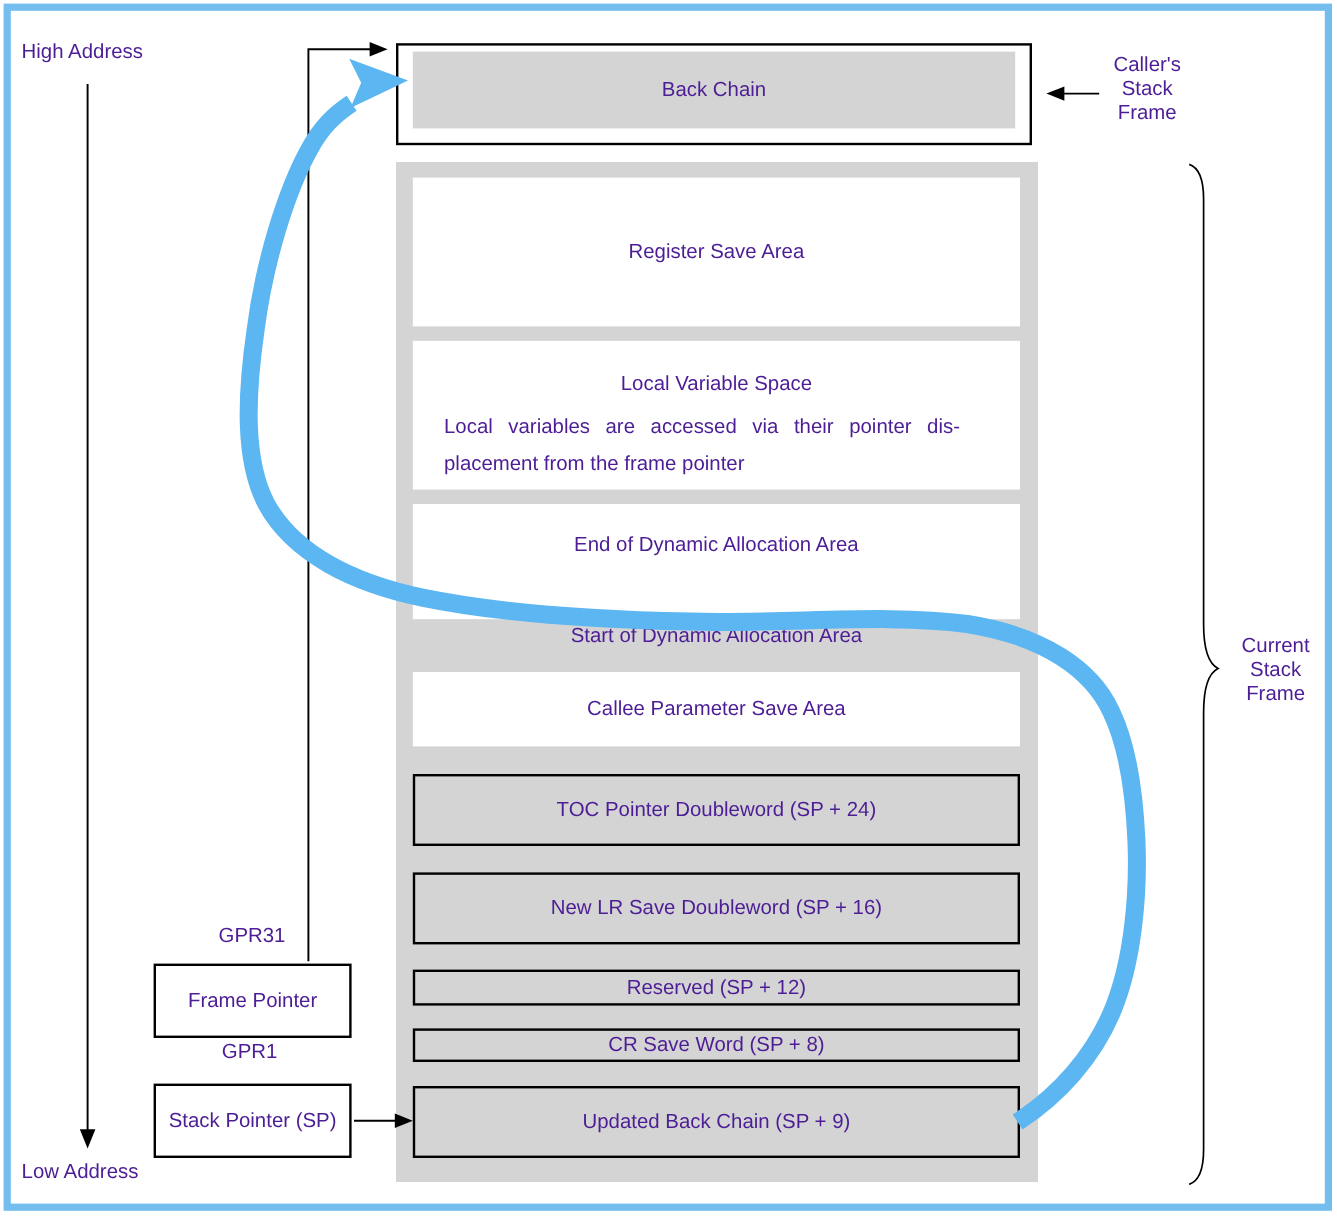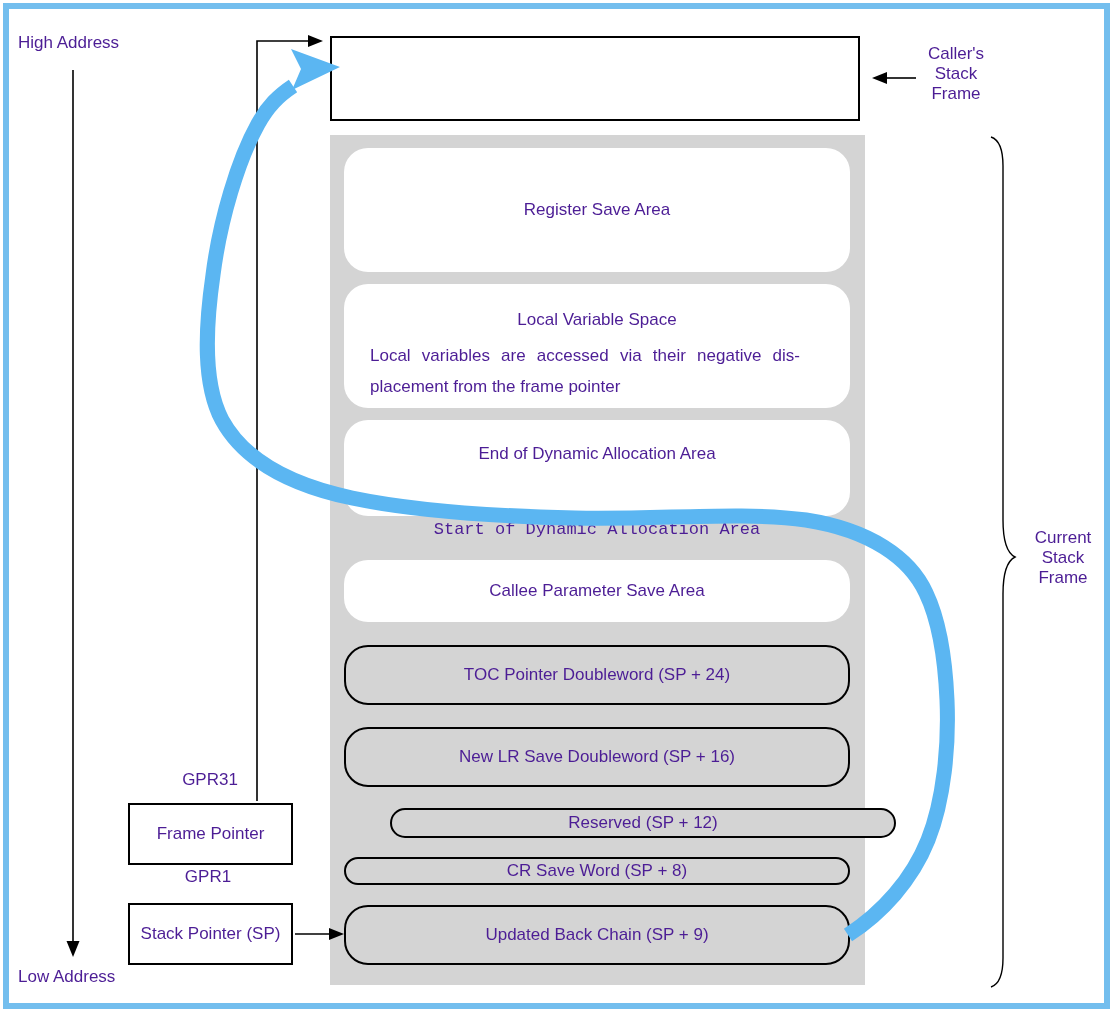--- a/index.html
+++ b/index.html
@@ -18,36 +18,36 @@
   }
   .lbl{font-size:17px;line-height:22px;white-space:nowrap;}
   .center-lines{text-align:center;font-size:17px;line-height:20px;}
   
   #back-chain-outer{left:330px;top:36px;width:526px;height:81px;border:2px solid #000;background:#fff;}
   #back-chain-inner{left:344px;top:43px;width:502px;height:64px;background:#D4D4D4;
     display:flex;align-items:center;justify-content:center;font-size:17px;}
   
   #stack-container{left:330px;top:135px;width:535px;height:850px;background:#D4D4D4;}
   .slot{left:344px;width:506px;display:flex;align-items:center;justify-content:center;
-    font-size:17px;text-align:center;border-radius:24px;}
+    font-size:17px;text-align:center;}
   .slot.white{background:#fff;}
   .slot.grayed{background:#D4D4D4;border:2px solid #000;box-sizing:border-box;}
   #slot-register{top:148px;height:124px;}
   #slot-local{top:284px;height:124px;display:block;}
   #slot-local .lv-title{margin-top:24px;text-align:center;font-size:17px;line-height:24px;}
   #slot-local .lv-par{margin:8px 50px 0 26px;font-size:17px;line-height:31px;}
   #slot-local .lv-line1{text-align:justify;text-align-last:justify;}
   #slot-local .lv-line2{text-align:left;}
   #slot-dynamic{top:420px;height:96px;display:block;}
   #slot-dynamic .dyn-end{margin-top:22px;text-align:center;font-size:17px;line-height:24px;}
-  #slot-dynamic .dyn-start{margin-top:52px;text-align:center;font-size:17px;line-height:24px;font-family:Liberation Mono, monospace;}
+  #slot-dynamic .dyn-start{margin-top:52px;text-align:center;font-size:17px;line-height:24px;}
   #slot-callee{top:560px;height:62px;}
   #slot-toc{top:645px;height:60px;}
   #slot-newlr{top:727px;height:60px;}
-  #slot-reserved{top:808px;height:30px;margin-left:46px;}
+  #slot-reserved{top:808px;height:30px;}
   #slot-cr{top:857px;height:28px;text-align:right;}
   #slot-updated{top:905px;height:60px;}
   
   .ptr-box{left:128px;width:165px;border:2px solid #000;background:#fff;
     display:flex;align-items:center;justify-content:center;font-size:17px;box-sizing:border-box;}
   #frame-pointer-box{top:803px;height:62px;}
   #stack-pointer-box{top:903px;height:62px;}
   #gpr31-label{left:155px;top:769px;width:110px;text-align:center;}
   #gpr1-label{left:155px;top:866px;width:106px;text-align:center;}
   #high-address-label{left:18px;top:32px;}
@@ -60,35 +60,36 @@
 <body>
 
 <div id="canvas">
 
   <div id="frame-border" class="abs"></div>
 
   <div id="high-address-label" class="abs lbl">High Address</div>
   <div id="low-address-label" class="abs lbl">Low Address</div>
 
   <div id="back-chain-outer" class="abs"></div>
+  <div id="back-chain-inner" class="abs">Back Chain</div>
 
   <div id="callers-frame-label" class="abs center-lines">
     <div>Caller's</div>
     <div>Stack</div>
     <div>Frame</div>
   </div>
 
   <div id="stack-container" class="abs"></div>
 
   <div id="slot-register" class="abs slot white">Register Save Area</div>
 
   <div id="slot-local" class="abs slot white">
     <div class="lv-title">Local Variable Space</div>
     <div class="lv-par">
-      <div class="lv-line1">Local variables are accessed via their negative dis-</div>
+      <div class="lv-line1">Local variables are accessed via their pointer dis-</div>
       <div class="lv-line2">placement from the frame pointer</div>
     </div>
   </div>
 
   <div id="slot-dynamic" class="abs slot white">
     <div class="dyn-end">End of Dynamic Allocation Area</div>
     <div class="dyn-start">Start of Dynamic Allocation Area</div>
   </div>
 
   <div id="slot-callee" class="abs slot white">Callee Parameter Save Area</div>

